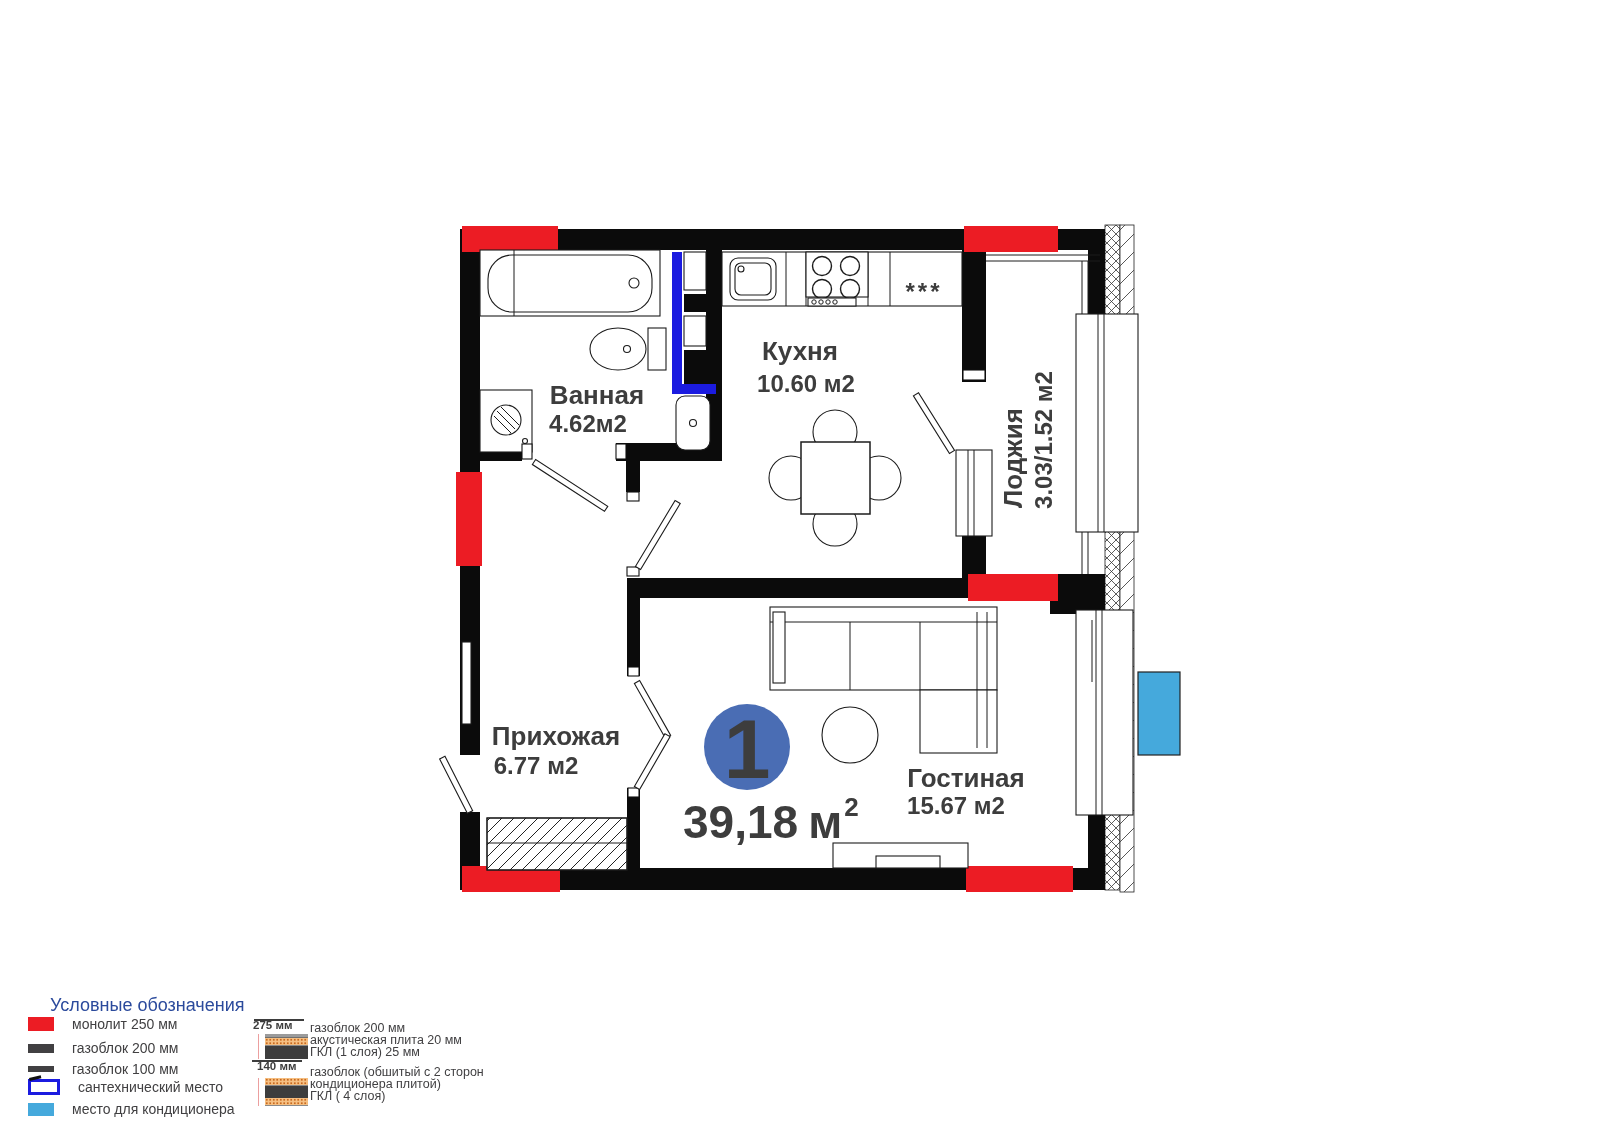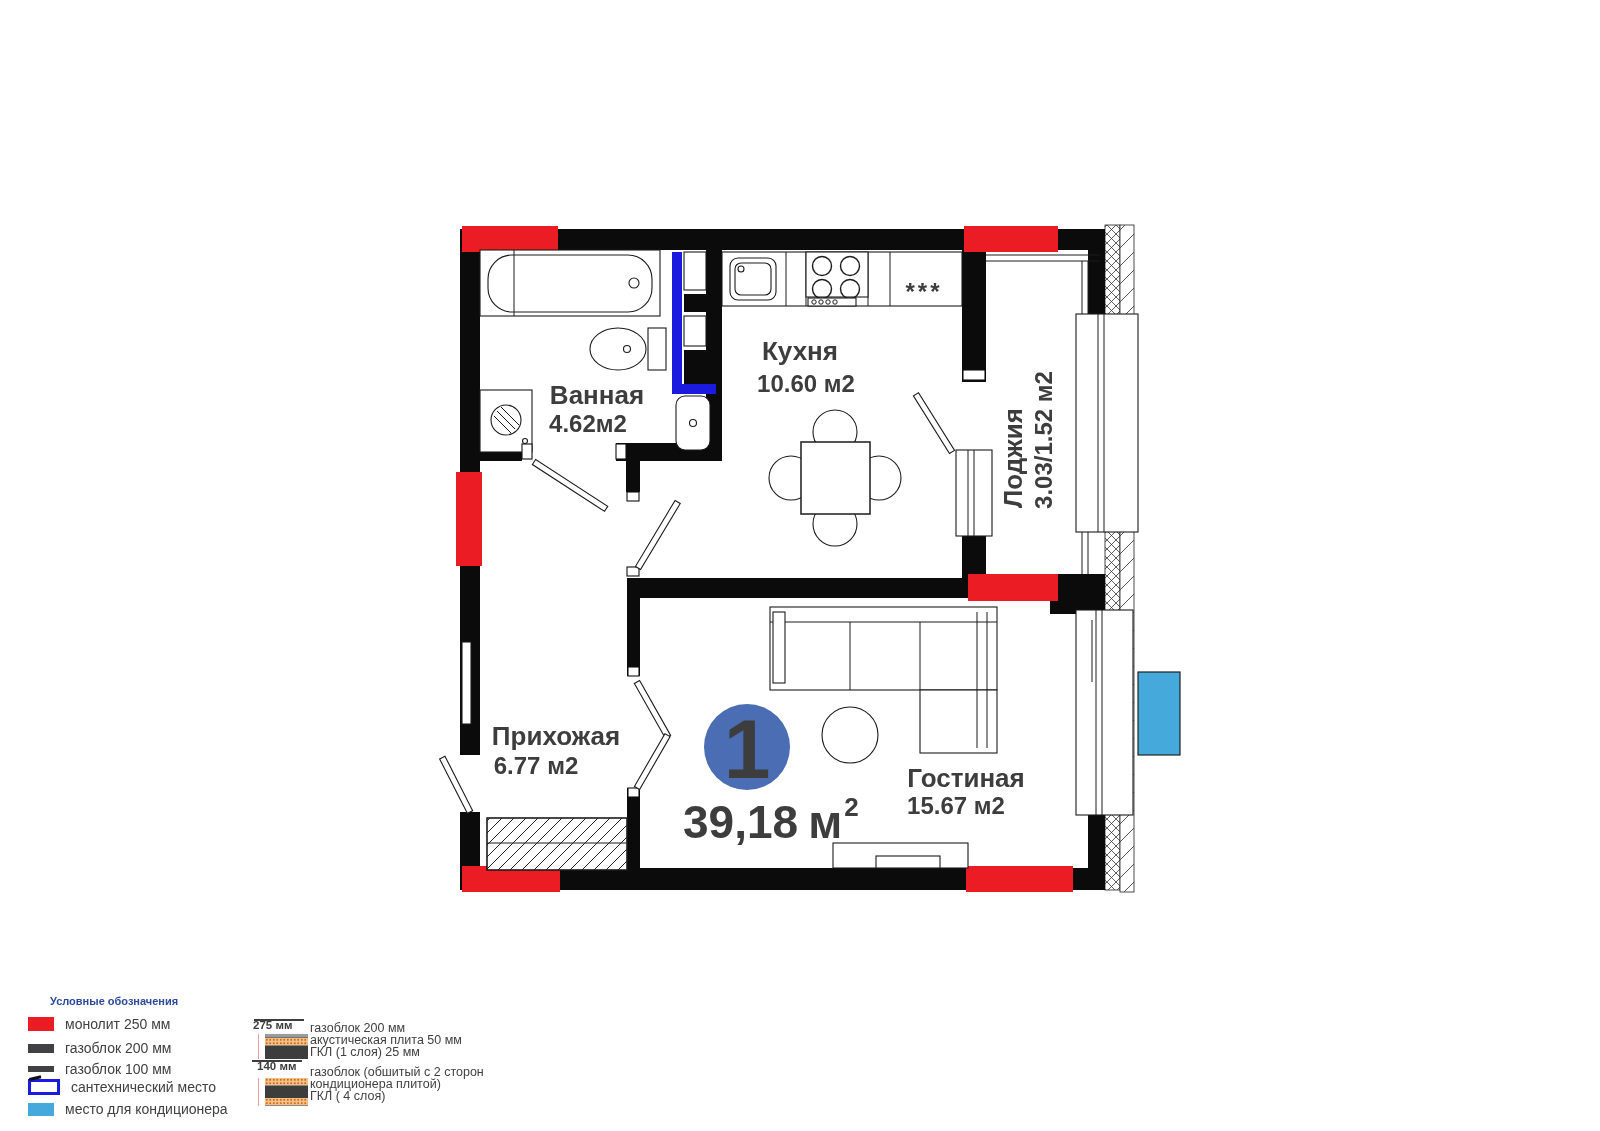--- a/index.html
+++ b/index.html
@@ -14,22 +14,22 @@
   .fw{fill:#fff;stroke:#1c1c1c;stroke-width:1.5;}
   .fwt{fill:#fff;stroke:#1c1c1c;stroke-width:1.1;}
   .ln{fill:none;stroke:#1c1c1c;stroke-width:1.4;}
   .lnt{fill:none;stroke:#1c1c1c;stroke-width:1;}
   .cap{fill:#fff;stroke:#111;stroke-width:1.1;}
   .rname{font-size:26px;font-weight:600;}
   .rarea{font-size:24px;font-weight:600;}
 
   
   .legend{position:absolute;left:0;top:966px;width:540px;height:165px;}
-  .lg-title{position:absolute;left:50px;top:29px;font-size:11px;font-weight:700;color:#2b4a9c;}
-  .lg-row{position:absolute;left:28px;display:flex;align-items:center;gap:11px;}
+  .lg-title{position:absolute;left:50px;top:29px;font-size:18px;font-weight:400;color:#2b4a9c;}
+  .lg-row{position:absolute;left:28px;display:flex;align-items:center;gap:18px;}
   .lg-label{font-size:14px;color:#414042;font-weight:500;white-space:nowrap;}
   .sw{display:inline-block;flex:none;}
   .sw-mono{width:26px;height:14px;background:#ec1c24;}
   .sw-g200{width:26px;height:9px;background:#414042;}
   .sw-g100{width:26px;height:6px;background:#414042;}
   .sw-duct{width:26px;height:10px;border:3px solid #1b1be0;background:#fff;position:relative;}
   .sw-duct::before{content:"";position:absolute;left:-2px;top:-4px;width:12px;height:3px;
                    background:#111;transform:rotate(-13deg);transform-origin:left top;}
   .sw-ac{width:26px;height:13px;background:#45a9dc;}
 
@@ -270,21 +270,21 @@
   <div class="ws-size" style="left:253px;top:53px">275 мм</div>
   <div class="ws-underline" style="left:254px;top:53px"></div>
   <div class="ws-bracket" style="left:258px;top:68px;height:25px"></div>
   <div class="ws-swatch" style="left:265px;top:68px">
     <div class="layer gkl"></div>
     <div class="layer acoustic"></div>
     <div class="layer gas-thick"></div>
   </div>
   <div class="ws-text" style="left:310px;top:57px">
     <div>газоблок 200 мм</div>
-    <div>акустическая плита 50 мм</div>
+    <div>акустическая плита 20 мм</div>
     <div>ГКЛ (1 слоя) 25 мм</div>
   </div>
 
   <div class="ws-size" style="left:257px;top:94px">140 мм</div>
   <div class="ws-underline" style="left:252px;top:94px"></div>
   <div class="ws-bracket" style="left:258px;top:112px;height:28px"></div>
   <div class="ws-swatch" style="left:265px;top:112px">
     <div class="layer acoustic"></div>
     <div class="layer gas-thick" style="height:12px"></div>
     <div class="layer acoustic"></div>

